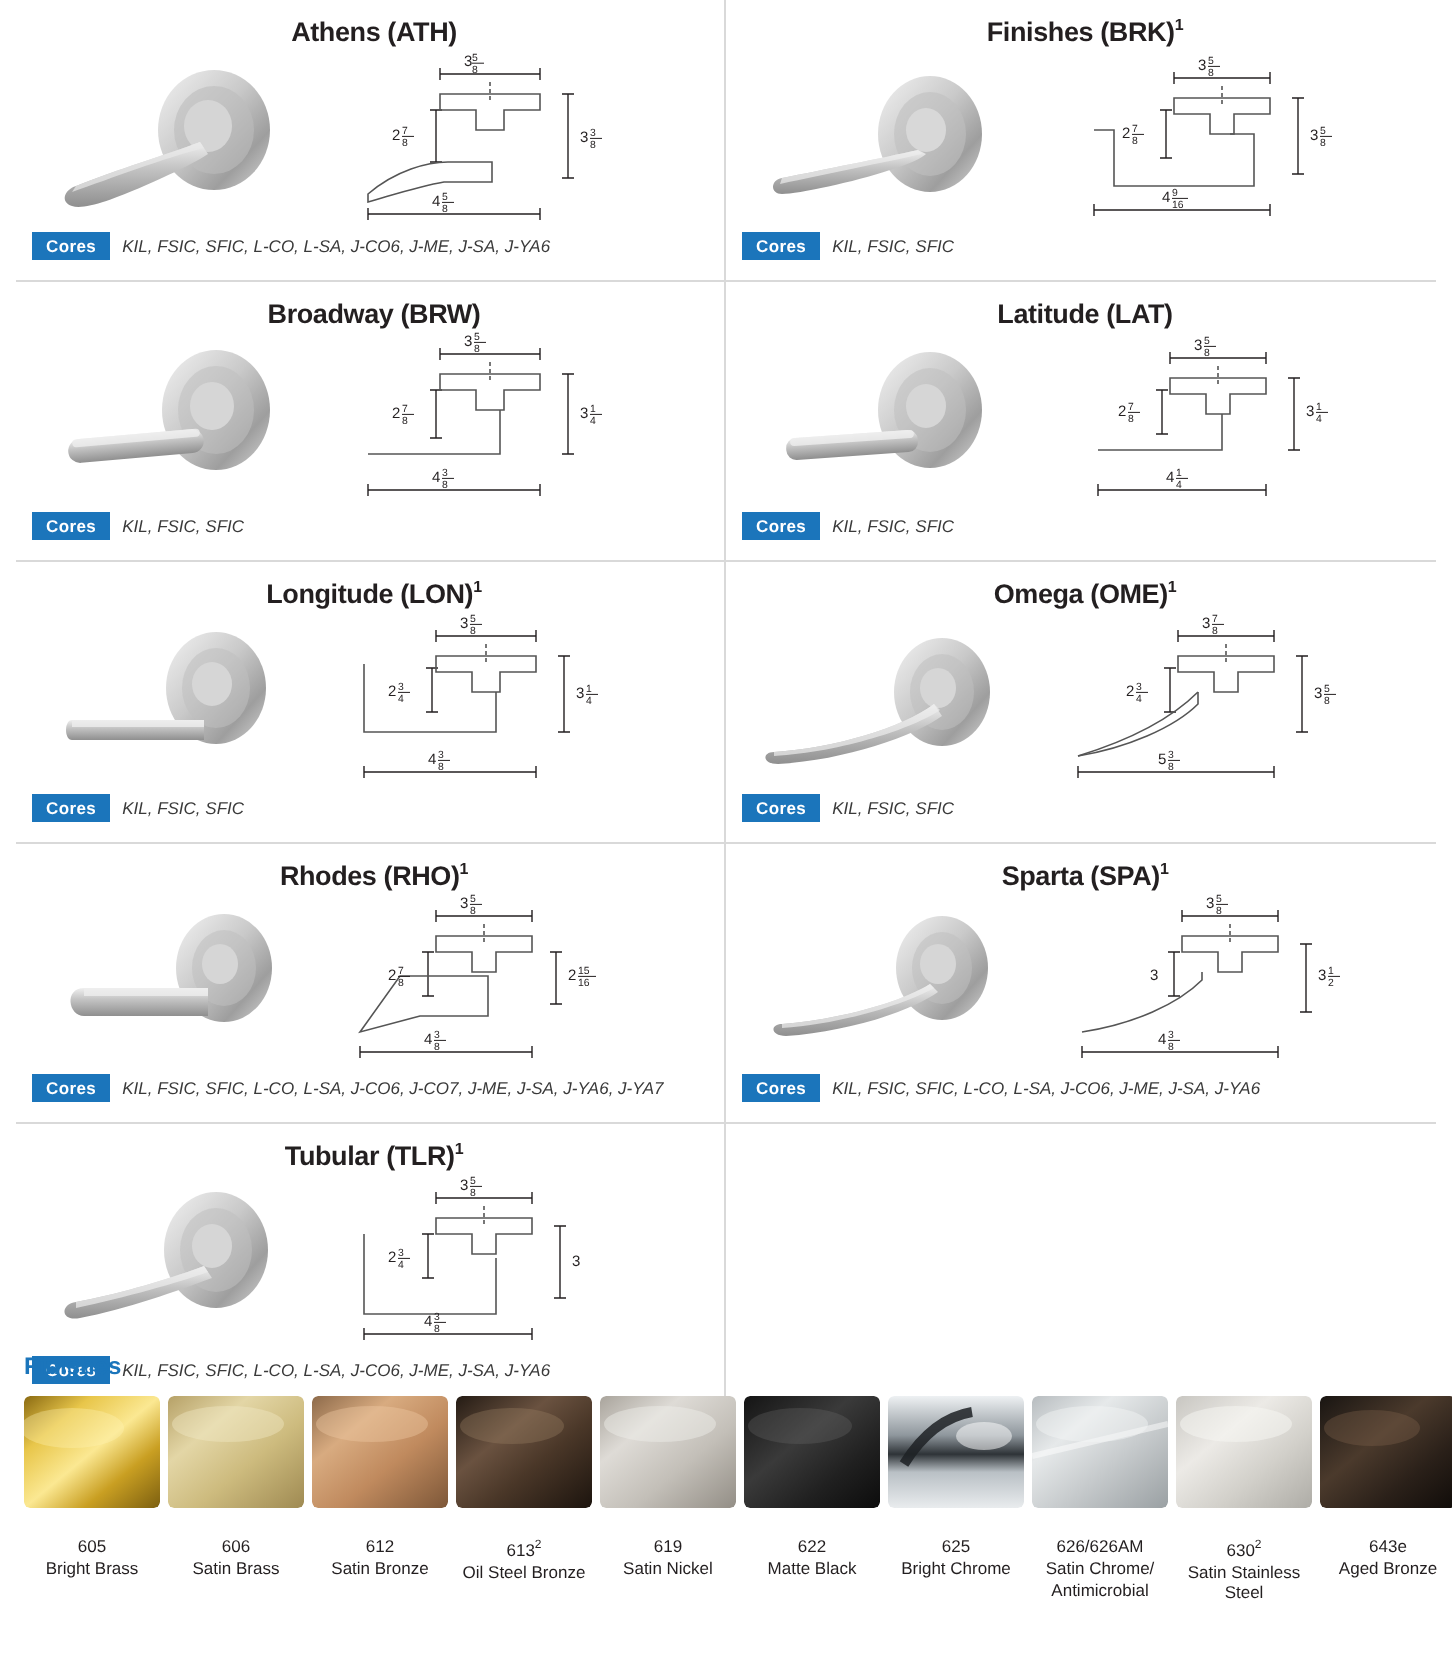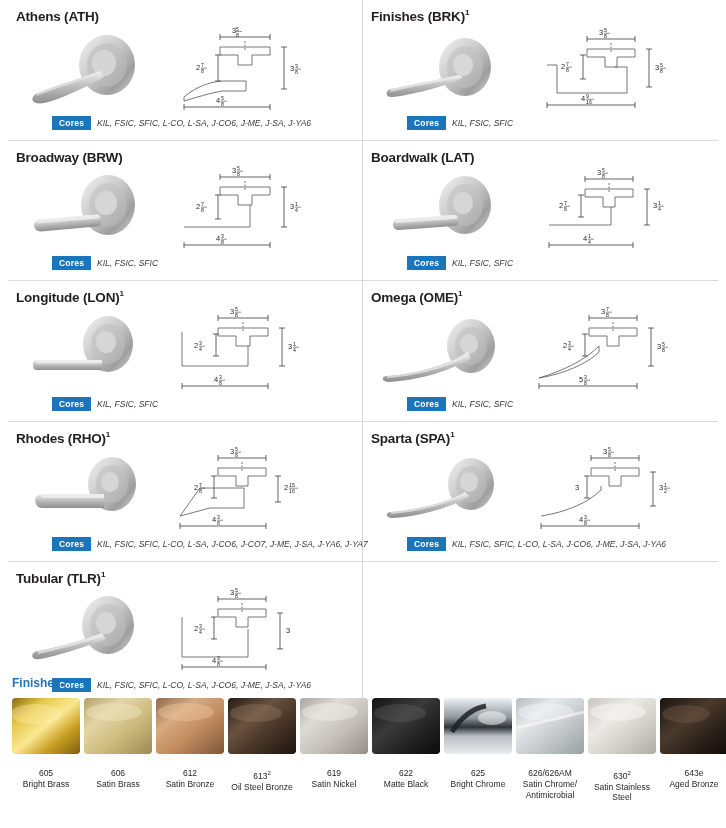--- a/index.html
+++ b/index.html
@@ -33,20 +33,21 @@
   }
   .lever-cell.left { border-right: 1px solid #d9d9d9; }
   .lever-cell.empty { border-right: none; }
 
   .lever-title {
     font-size: 13.5px;
     font-weight: bold;
     color: #231f20;
     margin: 2px 0 0 4px;
     letter-spacing: -0.2px;
+    text-align: center;
   }
   .lever-title sup {
     font-size: 8px;
     vertical-align: super;
     font-weight: bold;
   }
 
   .lever-body {
     display: flex;
     align-items: center;
@@ -73,21 +74,20 @@
     height: 14px;
   }
   .cores-badge {
     background: #1b75bb;
     color: #ffffff;
     font-size: 8.5px;
     font-weight: bold;
     padding: 2px 7px 2px 7px;
     line-height: 10px;
     letter-spacing: 0.2px;
-    margin-left: 36px;
   }
   .cores-text {
     font-size: 8.5px;
     font-style: italic;
     color: #3a3a3a;
     margin-left: 6px;
     white-space: nowrap;
   }
 
   
@@ -322,21 +322,21 @@
           </svg>
         </div>
       </div>
       <div class="cores-strip">
         <span class="cores-badge">Cores</span>
         <span class="cores-text">KIL, FSIC, SFIC</span>
       </div>
     </div>
 
     <div class="lever-cell">
-      <div class="lever-title"><span>Boardwalk (LAT)</span><sup></sup></div>
+      <div class="lever-title"><span>Latitude (LAT)</span><sup></sup></div>
       <div class="lever-body">
         <div class="lever-art">
           <svg width="150" height="86" viewBox="0 0 150 86">
             <ellipse cx="98" cy="38" rx="26" ry="29" fill="url(#ros1)"></ellipse>
             <ellipse cx="98" cy="38" rx="18" ry="21" fill="#bfbfbf" opacity="0.55"></ellipse>
             <ellipse cx="96" cy="36" rx="10" ry="11" fill="#d6d6d6"></ellipse>
             <rect x="26" y="50" width="66" height="11" rx="5" fill="url(#lev1)" transform="rotate(-4 59 55)"></rect>
             <rect x="28" y="50" width="62" height="4" rx="2" fill="#ededed" opacity="0.8" transform="rotate(-4 59 52)"></rect>
           </svg>
         </div>

